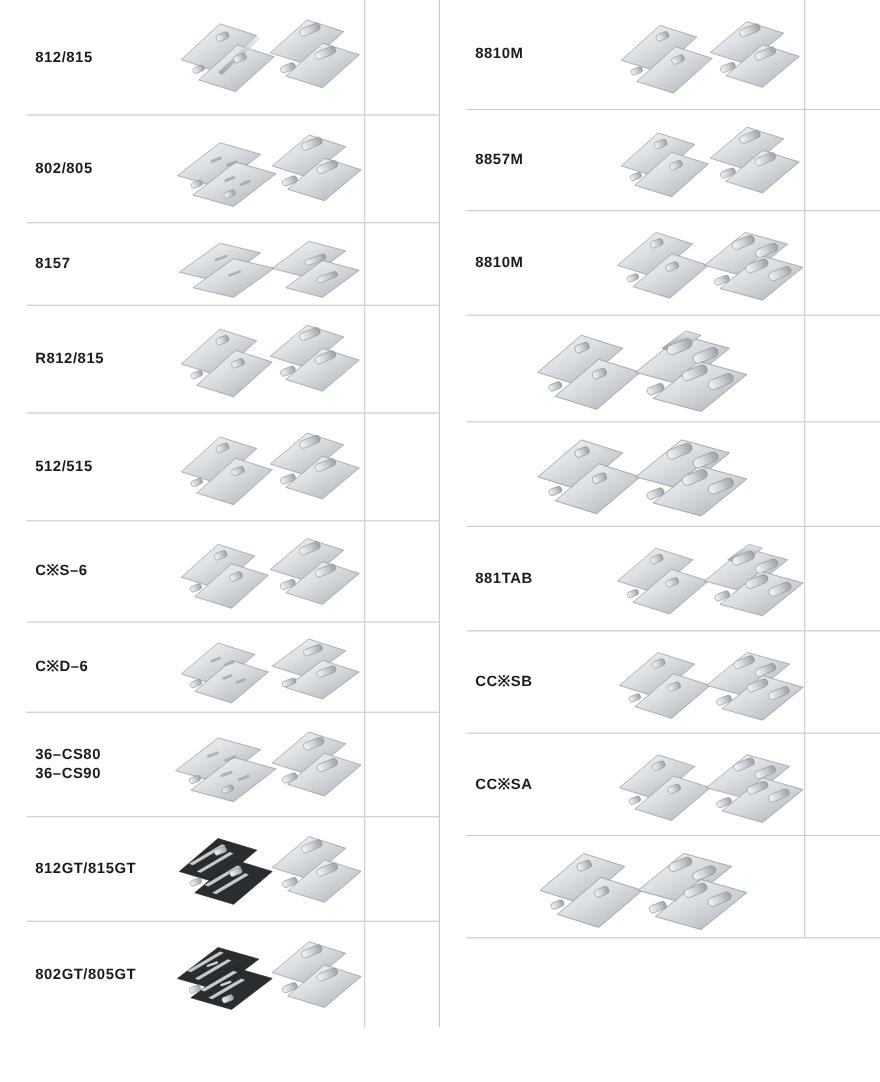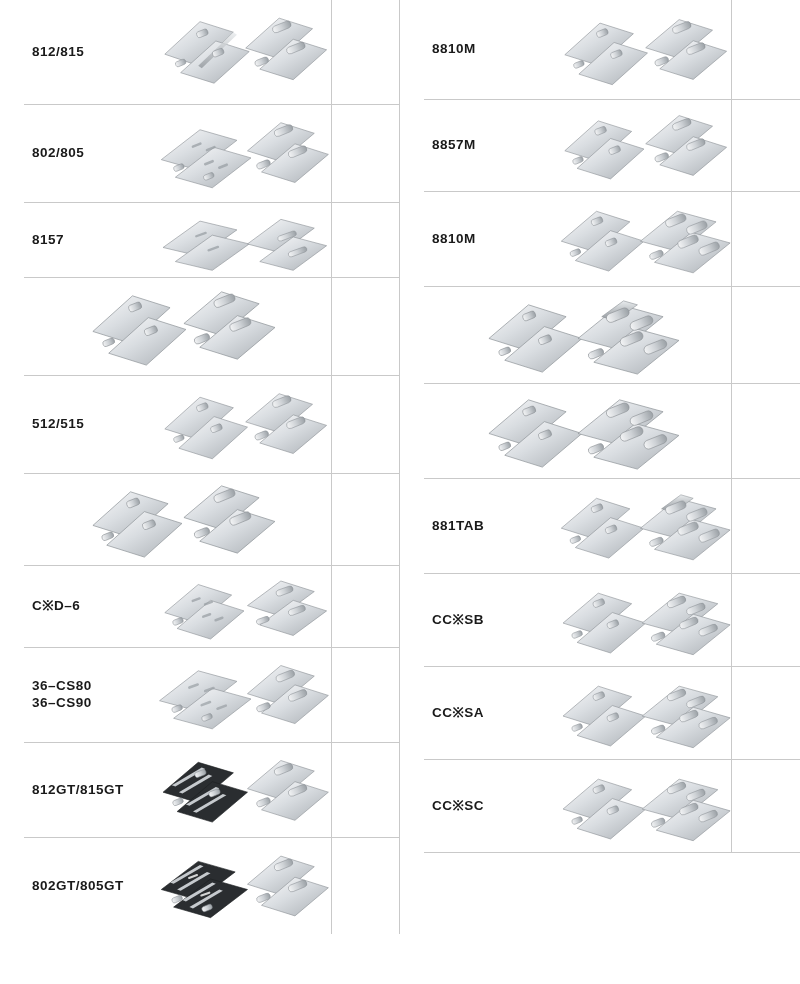--- a/index.html
+++ b/index.html
@@ -180,20 +180,21 @@
               <rect x="146" y="30" width="22" height="6" rx="3" fill="url(#mP1)" stroke="#8d9297" stroke-width="0.6" transform="rotate(-20 157 33)"></rect>
               <rect x="158" y="48" width="22" height="6" rx="3" fill="url(#mP1)" stroke="#8d9297" stroke-width="0.6" transform="rotate(-20 169 51)"></rect>
             </g>
           </svg>
         </div>
       </div>
       <div class="pad-cell"></div>
     </div>
 
     <div class="row" style="height:98px">
+      <div class="label-cell">R812/815</div>
       <div class="img-cell">
         <div class="art">
           <svg viewBox="0 0 207 98" preserveAspectRatio="xMidYMid meet">
             <g>
               <polygon points="18,54 58,18 96,30 56,66" fill="url(#mL1)" stroke="#8d9297" stroke-width="0.7"></polygon>
               <polygon points="34,76 74,40 112,52 72,88" fill="url(#mL1)" stroke="#8d9297" stroke-width="0.7"></polygon>
               <rect x="54" y="26" width="13" height="7" rx="2.5" fill="url(#mP1)" stroke="#8d9297" stroke-width="0.6" transform="rotate(-22 60 29)"></rect>
               <rect x="70" y="50" width="13" height="7" rx="2.5" fill="url(#mP1)" stroke="#8d9297" stroke-width="0.6" transform="rotate(-22 76 53)"></rect>
               <rect x="28" y="62" width="12" height="6" rx="2.5" fill="url(#mP1)" stroke="#8d9297" stroke-width="0.6" transform="rotate(-22 34 65)"></rect>
             </g>
@@ -229,20 +230,21 @@
               <rect x="156" y="43" width="22" height="8" rx="4" fill="url(#mP1)" stroke="#8d9297" stroke-width="0.6" transform="rotate(-22 167 47)"></rect>
               <rect x="120" y="58" width="16" height="7" rx="3.5" fill="url(#mP1)" stroke="#8d9297" stroke-width="0.6" transform="rotate(-22 128 61)"></rect>
             </g>
           </svg>
         </div>
       </div>
       <div class="pad-cell"></div>
     </div>
 
     <div class="row" style="height:92px">
+      <div class="label-cell">C※S–6</div>
       <div class="img-cell">
         <div class="art">
           <svg viewBox="0 0 207 92" preserveAspectRatio="xMidYMid meet">
             <g>
               <polygon points="18,52 56,18 94,30 56,64" fill="url(#mL1)" stroke="#8d9297" stroke-width="0.7"></polygon>
               <polygon points="32,72 70,38 108,50 70,84" fill="url(#mL1)" stroke="#8d9297" stroke-width="0.7"></polygon>
               <rect x="52" y="26" width="13" height="7" rx="2.5" fill="url(#mP1)" stroke="#8d9297" stroke-width="0.6" transform="rotate(-22 58 29)"></rect>
               <rect x="68" y="48" width="13" height="7" rx="2.5" fill="url(#mP1)" stroke="#8d9297" stroke-width="0.6" transform="rotate(-22 74 51)"></rect>
               <rect x="27" y="60" width="12" height="6" rx="2.5" fill="url(#mP1)" stroke="#8d9297" stroke-width="0.6" transform="rotate(-22 33 63)"></rect>
             </g>
@@ -606,21 +608,20 @@
               </g>
               <rect x="116" y="62" width="16" height="7" rx="3.5" fill="url(#mP1)" stroke="#8d9297" stroke-width="0.6" transform="rotate(-22 124 65)"></rect>
             </g>
           </svg>
         </div>
       </div>
       <div class="pad-cell"></div>
     </div>
 
     <div class="row" style="height:93px">
-      <div class="label-cell">CC※SC</div>
       <div class="img-cell">
         <div class="art">
           <svg viewBox="0 0 207 93" preserveAspectRatio="xMidYMid meet">
             <g>
               <polygon points="16,50 56,16 94,28 54,62" fill="url(#mL1)" stroke="#8d9297" stroke-width="0.7"></polygon>
               <polygon points="32,72 72,38 110,50 70,84" fill="url(#mL1)" stroke="#8d9297" stroke-width="0.7"></polygon>
               <rect x="50" y="24" width="13" height="7" rx="2.5" fill="url(#mP1)" stroke="#8d9297" stroke-width="0.6" transform="rotate(-22 56 27)"></rect>
               <rect x="66" y="48" width="13" height="7" rx="2.5" fill="url(#mP1)" stroke="#8d9297" stroke-width="0.6" transform="rotate(-22 72 51)"></rect>
               <rect x="26" y="60" width="12" height="6" rx="2.5" fill="url(#mP1)" stroke="#8d9297" stroke-width="0.6" transform="rotate(-22 32 63)"></rect>
             </g>

